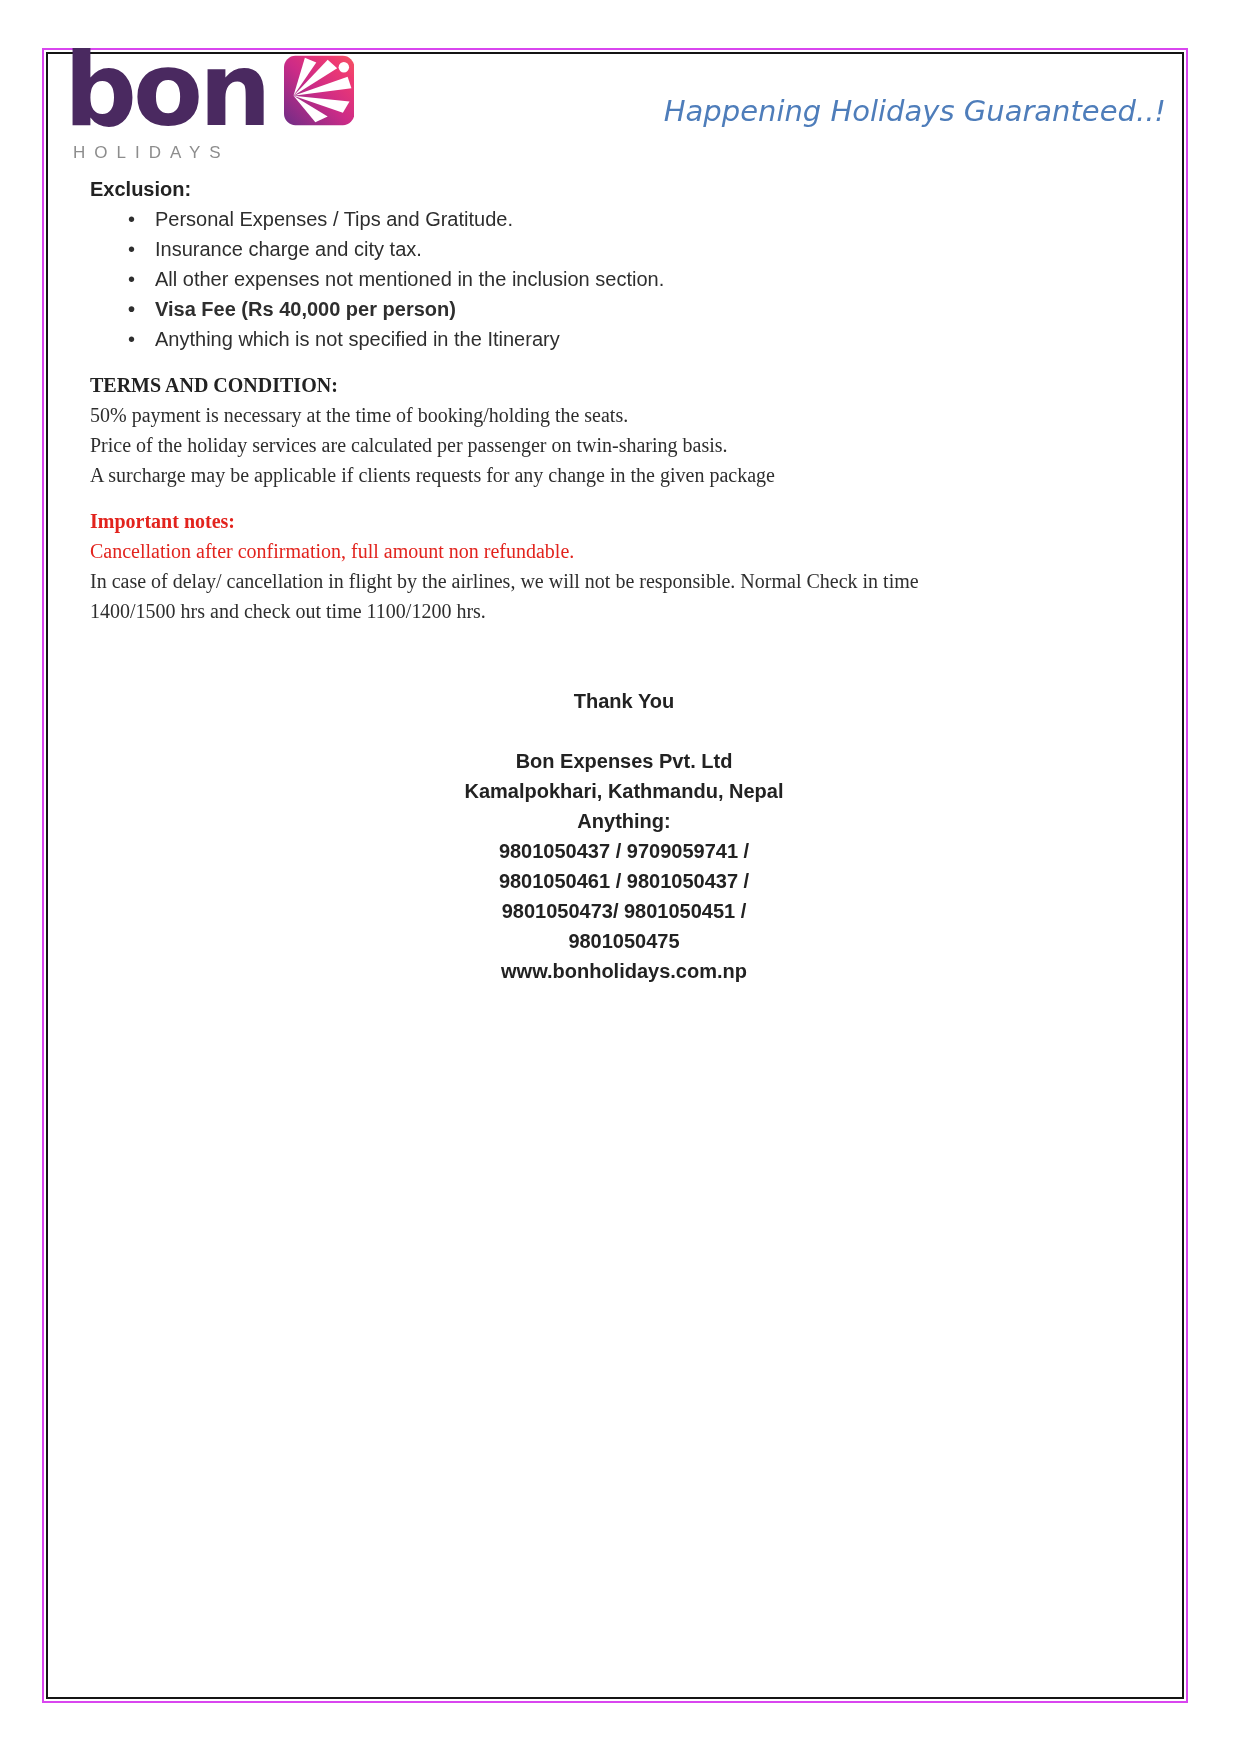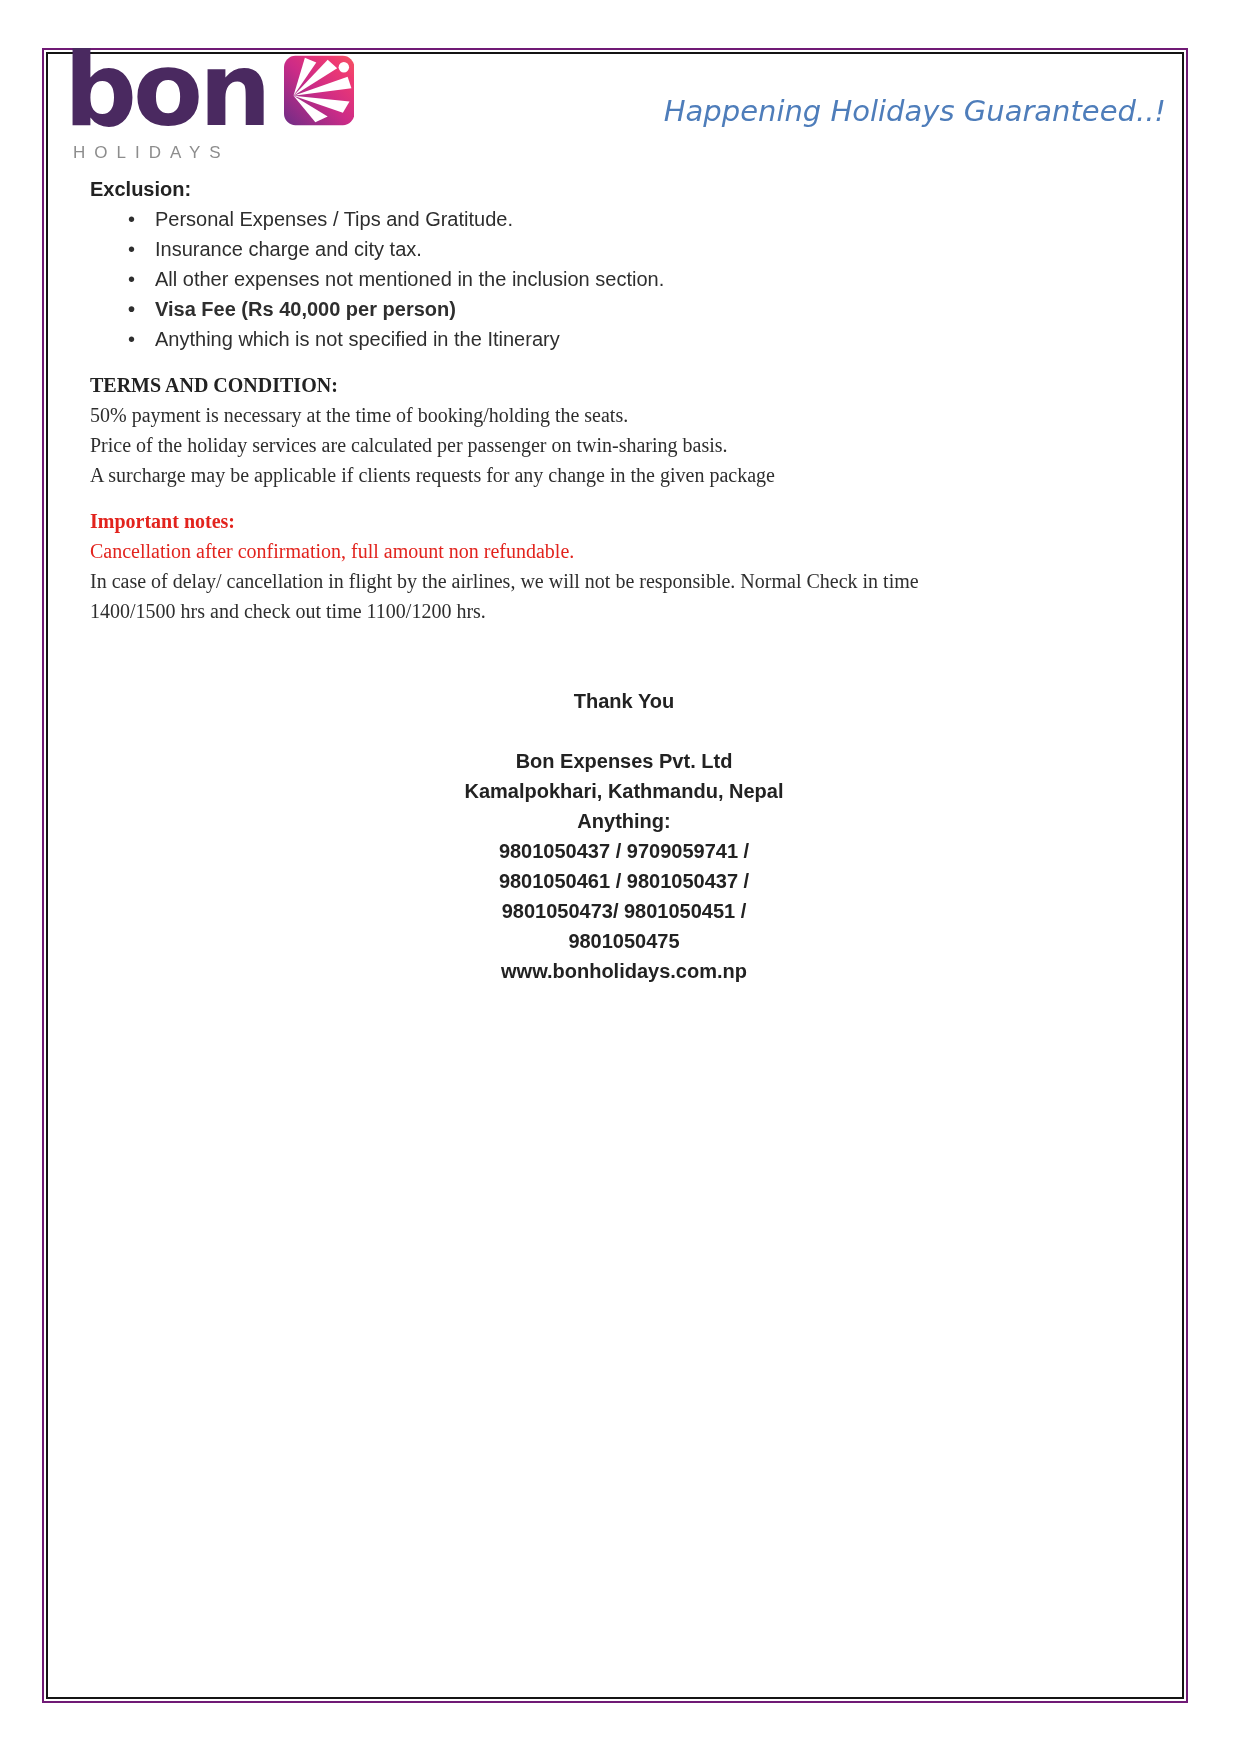--- a/index.html
+++ b/index.html
@@ -7,21 +7,21 @@
   body {
     width:1241px; height:1755px;
     position:relative;
     font-family:"Liberation Sans","DejaVu Sans",sans-serif;
     color:#2e2e2e;
     overflow:hidden;
   }
   .frame {
     position:absolute; left:42px; top:48px;
     width:1146px; height:1655px;
-    border:2px solid #701a75;
+    border:2px solid #d946ef;
   }
   .frame-inner {
     position:absolute; inset:2px;
     border:2px solid #141414;
   }
   
   .logo {
     position:absolute; left:20px; top:2px; width:290px;
   }
   .logo-row { display:flex; align-items:flex-end; gap:16px; }

